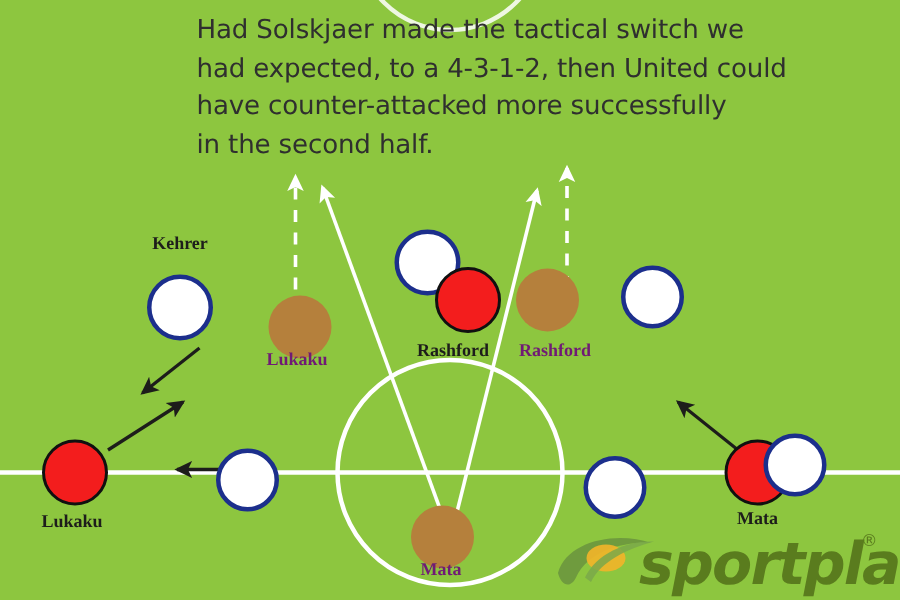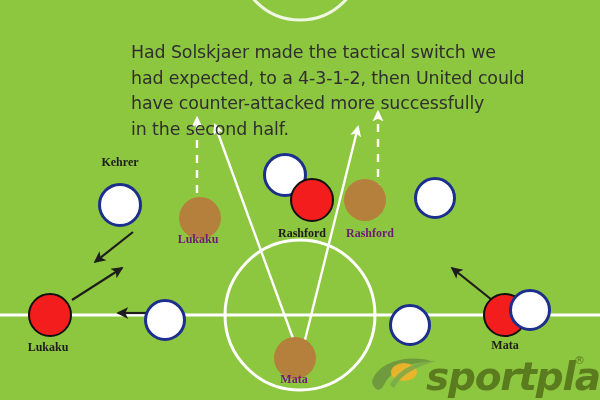--- a/index.html
+++ b/index.html
@@ -19,21 +19,20 @@
   .caption{
     position:absolute;
     left:131px;top:8px;width:400px;
     color:#2f2f2f;
     font-size:17.4px;
     line-height:25.5px;
     font-weight:400;
     letter-spacing:-0.1px;
     white-space:pre-line;
     font-family:"DejaVu Sans", sans-serif;
-    margin-top:32px;
   }
   .player{
     position:absolute;
     border-radius:50%;
     box-sizing:border-box;
   }
   .p-red{ background:#f31d1d; border:2.5px solid #101010; }
   .p-white{ background:#ffffff; border:3px solid #1c2f8c; }
   .p-brown{ background:#b5803c; border:0; }
   .plabel{

